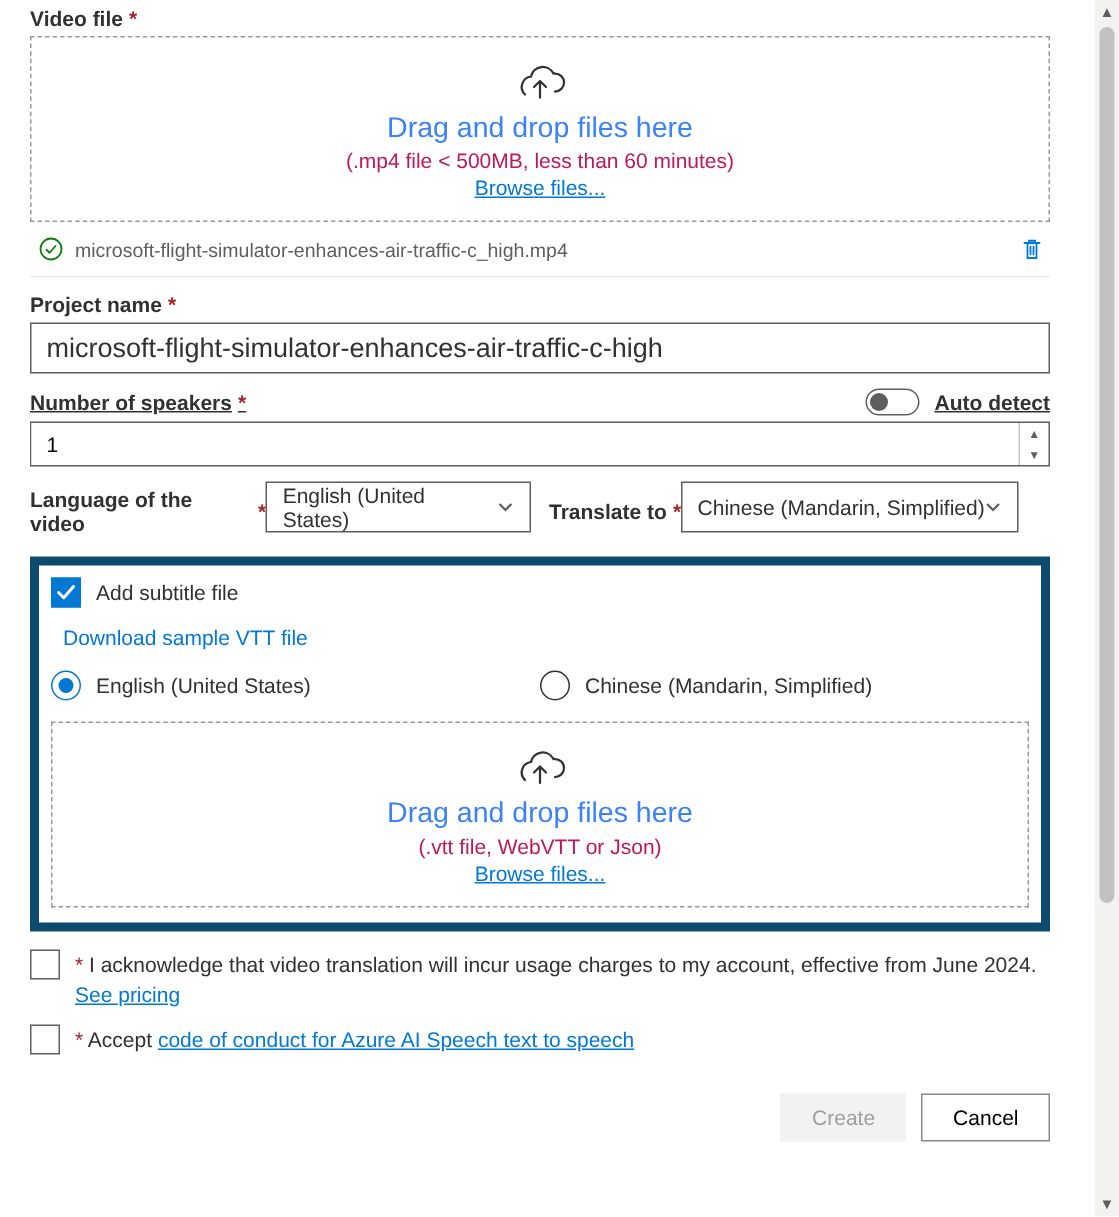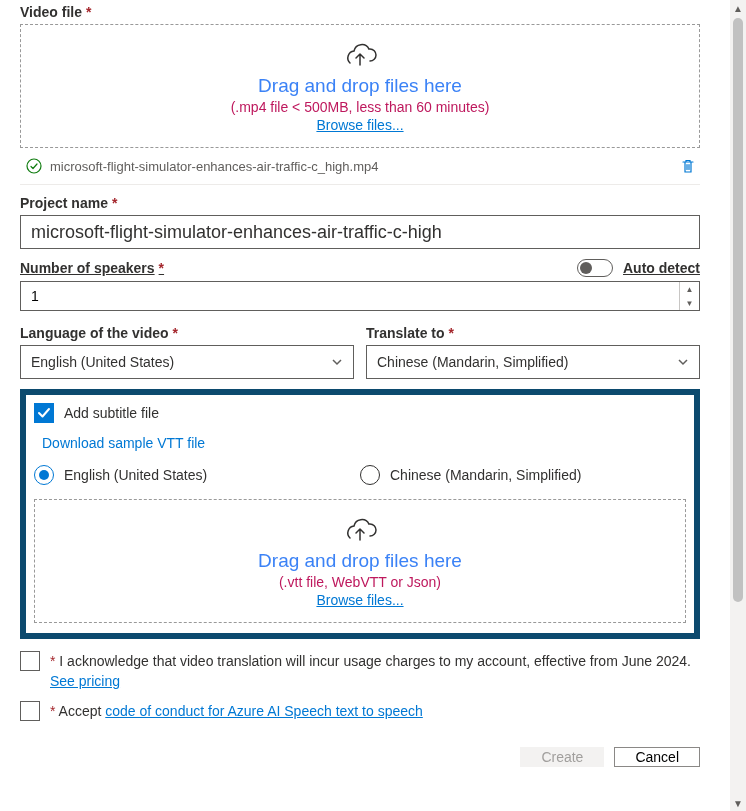--- a/index.html
+++ b/index.html
@@ -94,21 +94,21 @@
     }
     .spin-btns {
       display: flex; flex-direction: column; width: 20px;
       border-left: 1px solid #c8c6c4;
     }
     .spin-btns div {
       flex:1; display:flex; align-items:center; justify-content:center;
       font-size: 8px; color: #605e5c; cursor:pointer;
     }
     .two-col { display: flex; gap: 12px; margin-top: 10px; }
-    .col { flex: 1; display: flex; flex-direction: column; }
+    .col { flex: 1; display: flex; }
     .select {
       height: 34px;
       border: 1px solid #605e5c;
       display: flex;
       align-items: center;
       padding: 0 10px;
       justify-content: space-between;
       cursor: pointer;
       background: #fff;
     }
@@ -140,21 +140,21 @@
     }
     .ack-row {
       display: flex; align-items: flex-start; gap: 10px; margin-top: 12px;
     }
     .ack-text { font-size: 14px; color: #323130; line-height: 20px; }
     .see-pricing { margin-left: 30px; margin-top: 2px; }
     .footer {
       display: flex; justify-content: flex-end; gap: 10px; margin-top: 26px;
     }
     .btn {
-      height: 20px; padding: 0 20px; font-size: 14px; font-family: inherit;
+      height: 32px; padding: 0 20px; font-size: 14px; font-family: inherit;
       border: 1px solid #8a8886; background: #fff; cursor: pointer;
     }
     .btn.primary-disabled {
       background: #f3f2f1; border-color: #f3f2f1; color: #a19f9d; cursor: default;
     }
     .scrollbar-track {
       position: absolute;
       right: 0; top: 0; bottom: 0;
       width: 16px;
       background: #f3f2f1;

